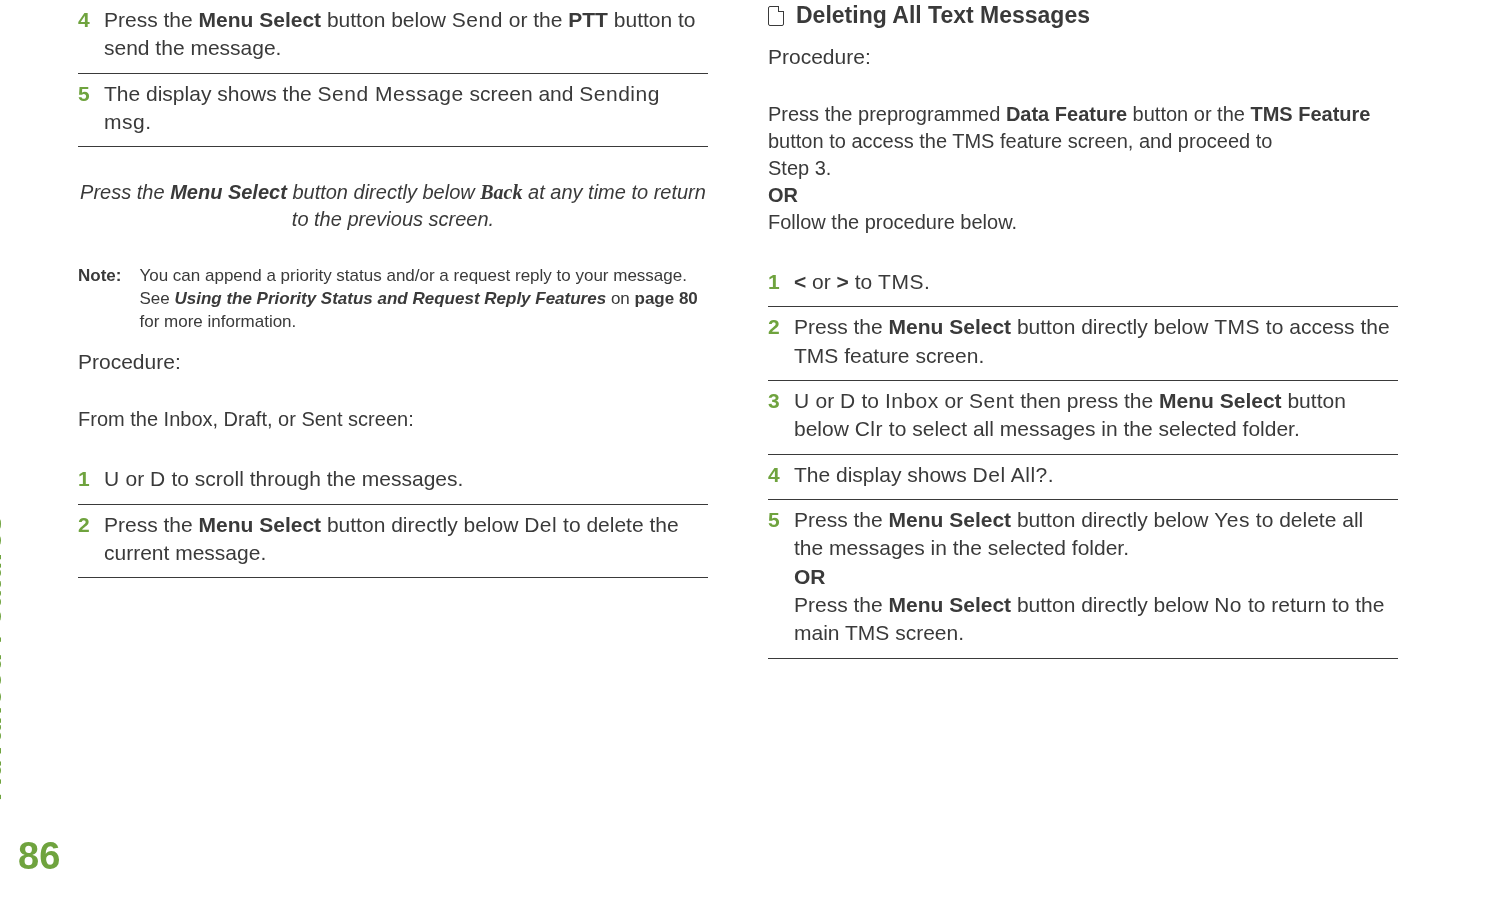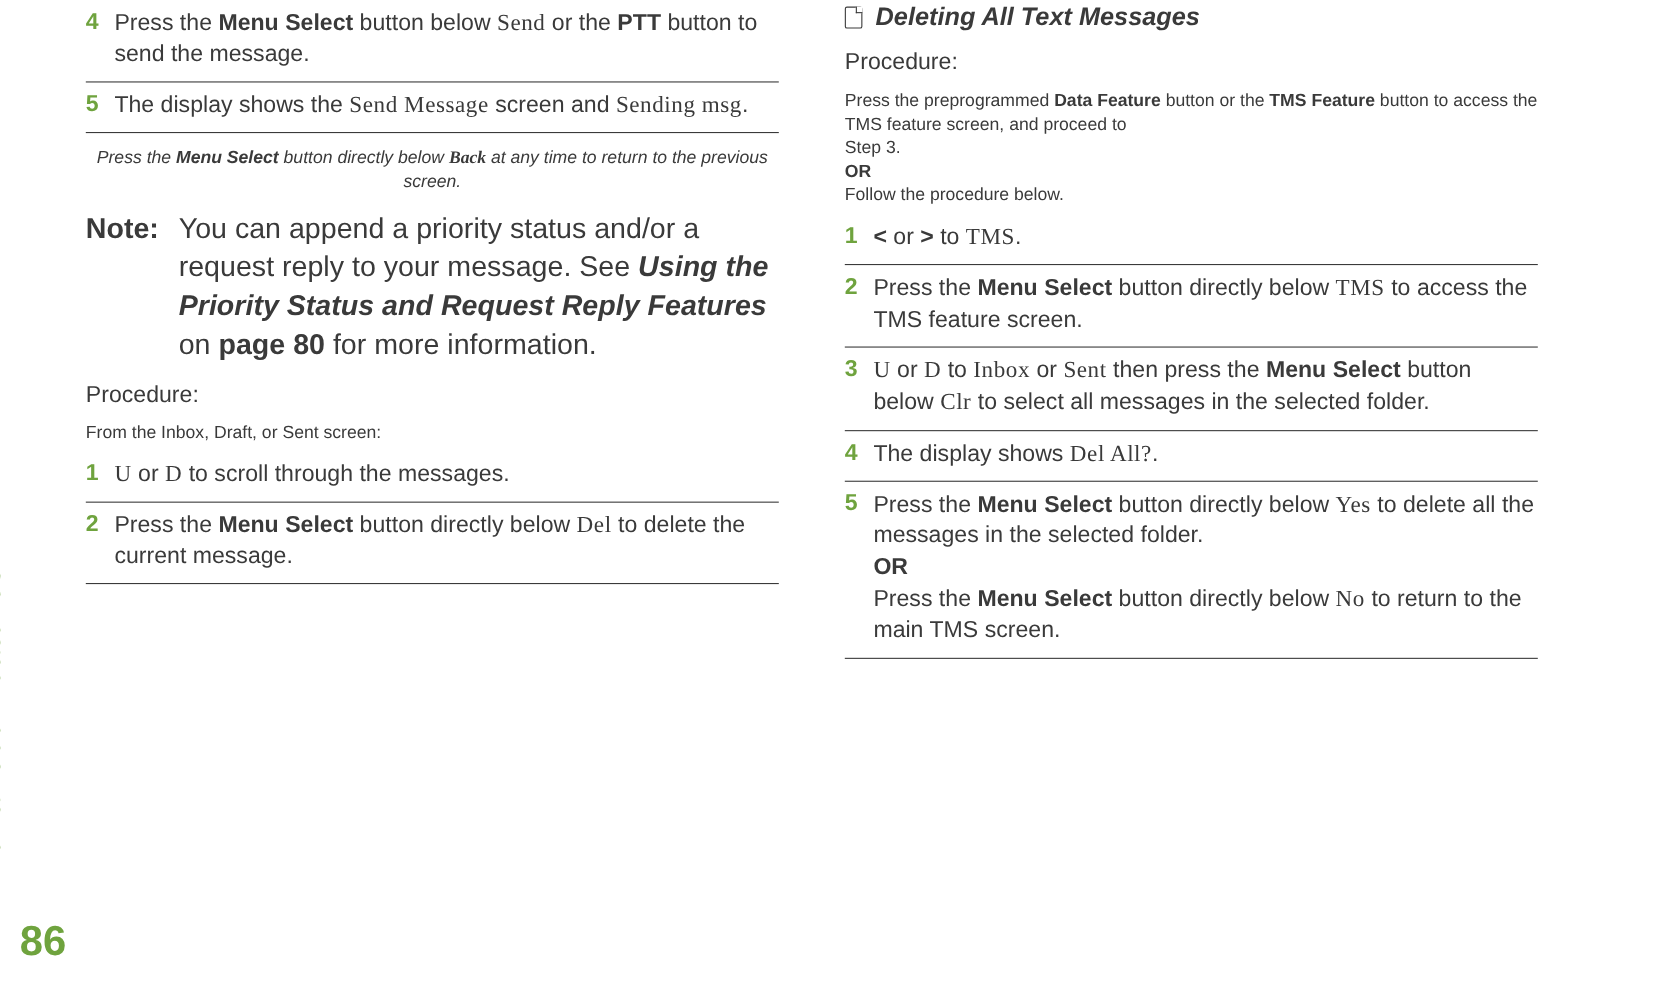--- a/index.html
+++ b/index.html
@@ -58,54 +58,53 @@
   }
   .step .num {
     position: absolute;
     left: 0;
     top: 0;
     color: #6fa33e;
     font-weight: bold;
     font-size: 21px;
   }
   .para {
-    font-size: 16px;
+    font-size: 20px;
     line-height: 1.35;
-    margin: 12px 0;
+    margin: 32px 0;
   }
   .italic { font-style: italic; text-align: center; }
   .bold { font-weight: bold; }
-  .mono { font-family: Liberation Serif, serif; letter-spacing: 0.5px; }
+  .mono { font-family: Liberation Sans, sans-serif; letter-spacing: 0.5px; }
   .backbtn {
     font-family: "Times New Roman", serif;
     font-weight: bold;
     font-style: italic;
   }
   .note {
     display: flex;
     gap: 18px;
-    font-size: 26px;
+    font-size: 17px;
     line-height: 1.35;
     margin-top: 14px;
   }
   .note .label {
     font-weight: bold;
     flex-shrink: 0;
   }
   .note .body {
     flex: 1;
   }
   .subhead {
     display: flex;
     align-items: center;
     gap: 12px;
     margin-top: 28px;
     font-size: 23px;
     font-weight: bold;
-    font-style: italic;
     color: #3a3a3a;
   }
   .subhead .icon {
     width: 14px;
     height: 18px;
     border: 1.5px solid #3a3a3a;
     border-radius: 2px;
     position: relative;
     flex-shrink: 0;
   }

